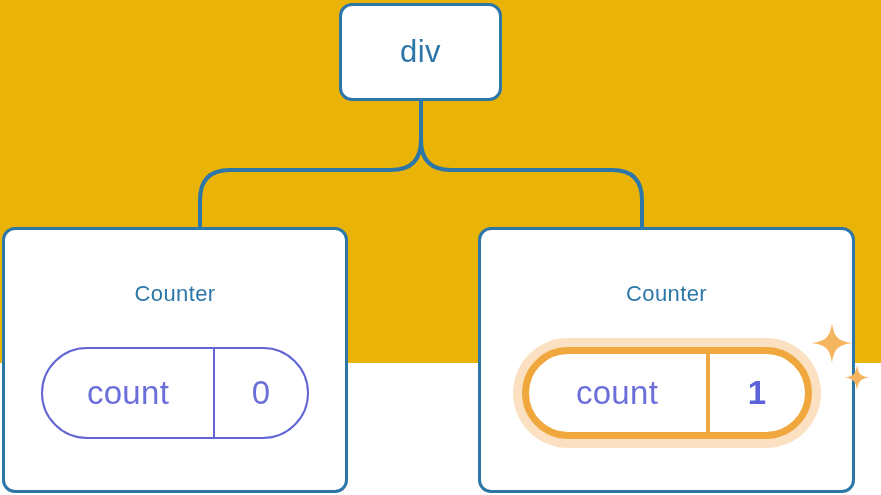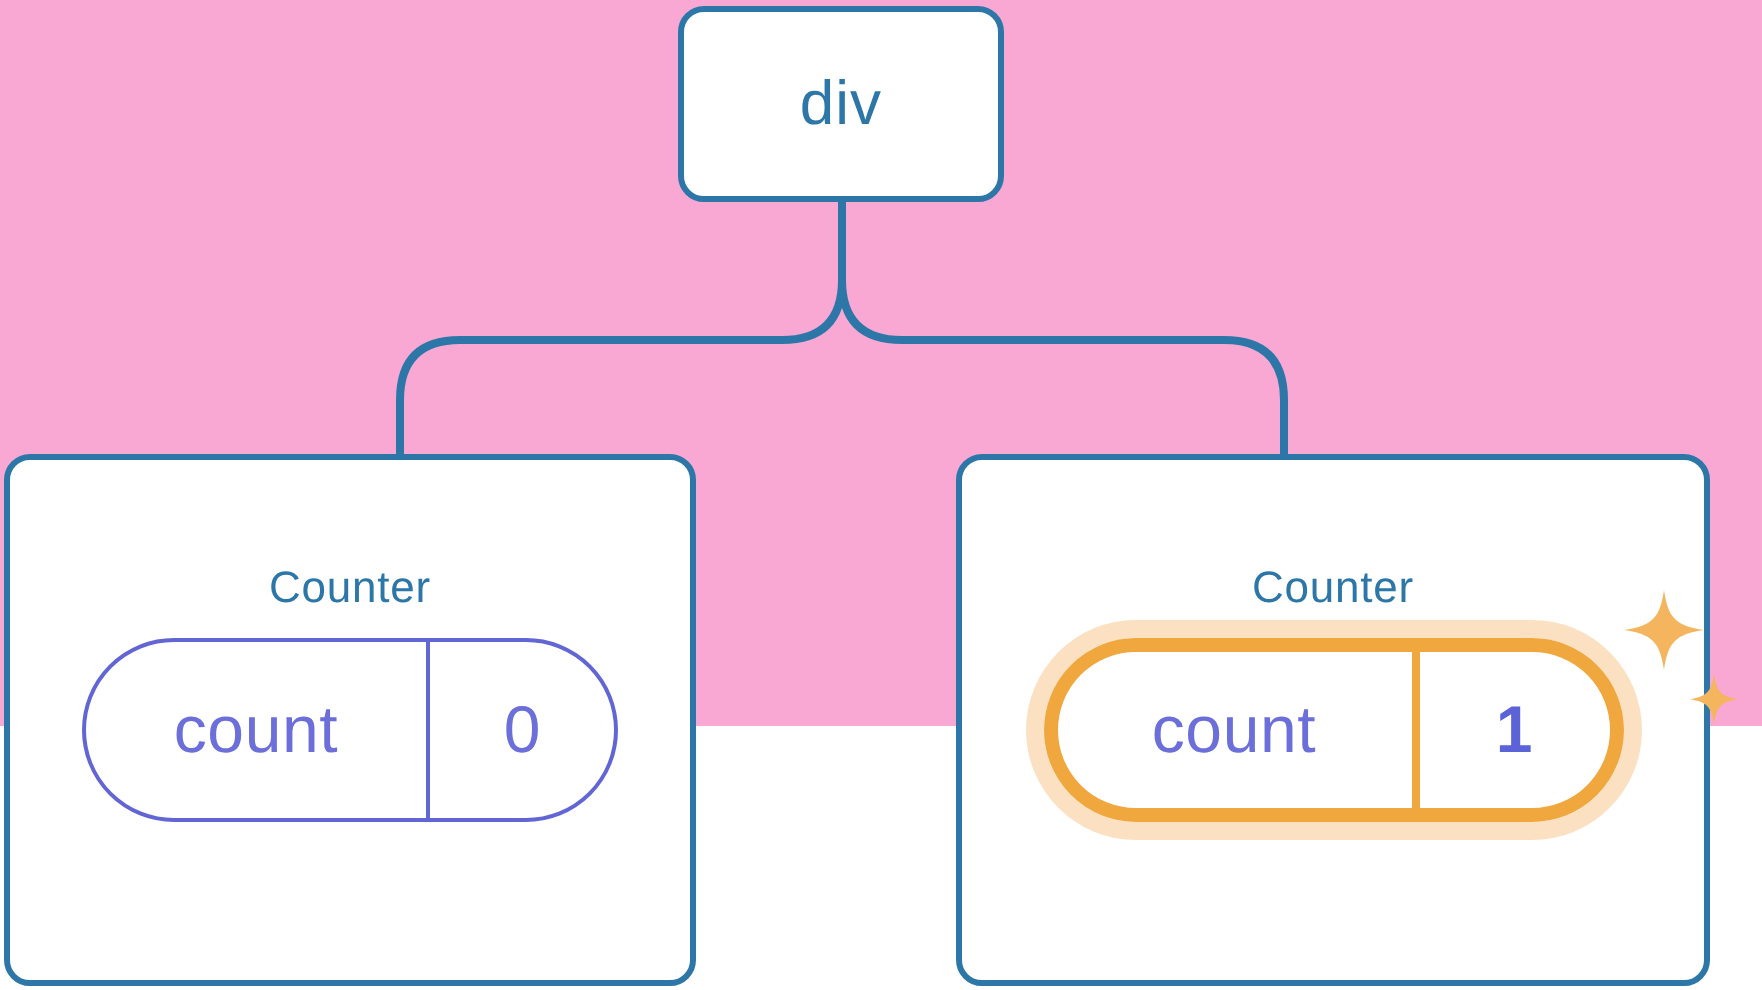--- a/index.html
+++ b/index.html
@@ -9,21 +9,21 @@
   body {
     width: 881px;
     height: 495px;
     overflow: hidden;
     font-family: "Liberation Sans", sans-serif;
   }
   #stage {
     position: relative;
     width: 881px;
     height: 363px;
-    background: #f9a8d4;
+    background: #eab308;
   }
 
   
   #edges {
     position: absolute;
     left: 0;
     top: 0;
     width: 881px;
     height: 495px;
   }
@@ -75,21 +75,21 @@
   .card-title {
     font-size: 22px;
     color: #2d77a8;
     letter-spacing: 0.4px;
     margin-top: 51px;
   }
 
   
   .pill-wrap {
     position: relative;
-    margin-top: 12px;
+    margin-top: 40px;
     display: flex;
     align-items: center;
     justify-content: center;
   }
   .pill {
     display: flex;
     align-items: stretch;
     height: 92px;
     border-radius: 46px;
     box-sizing: border-box;

